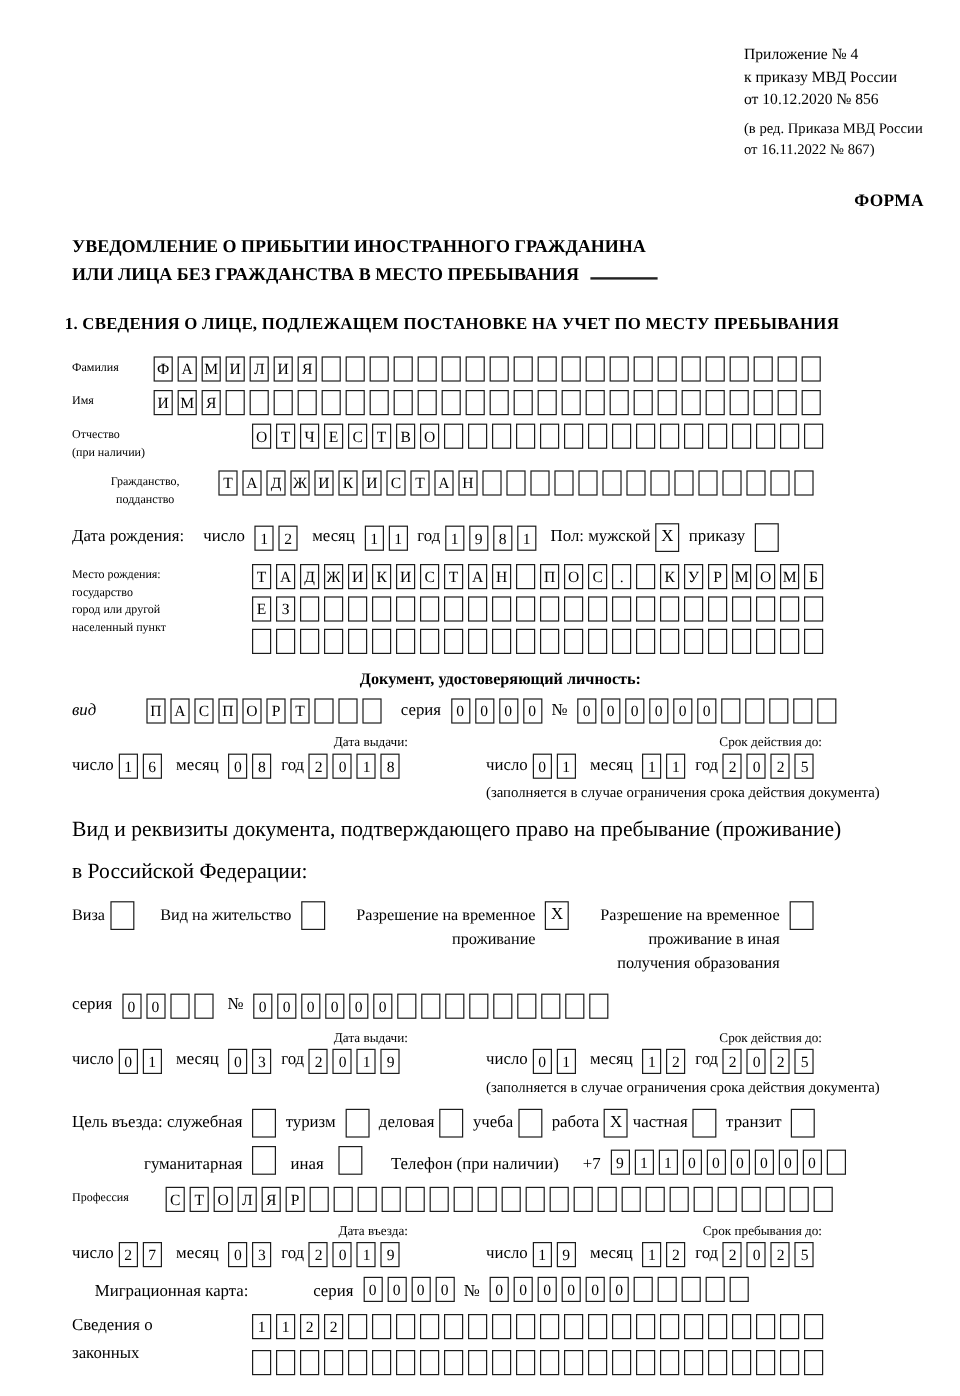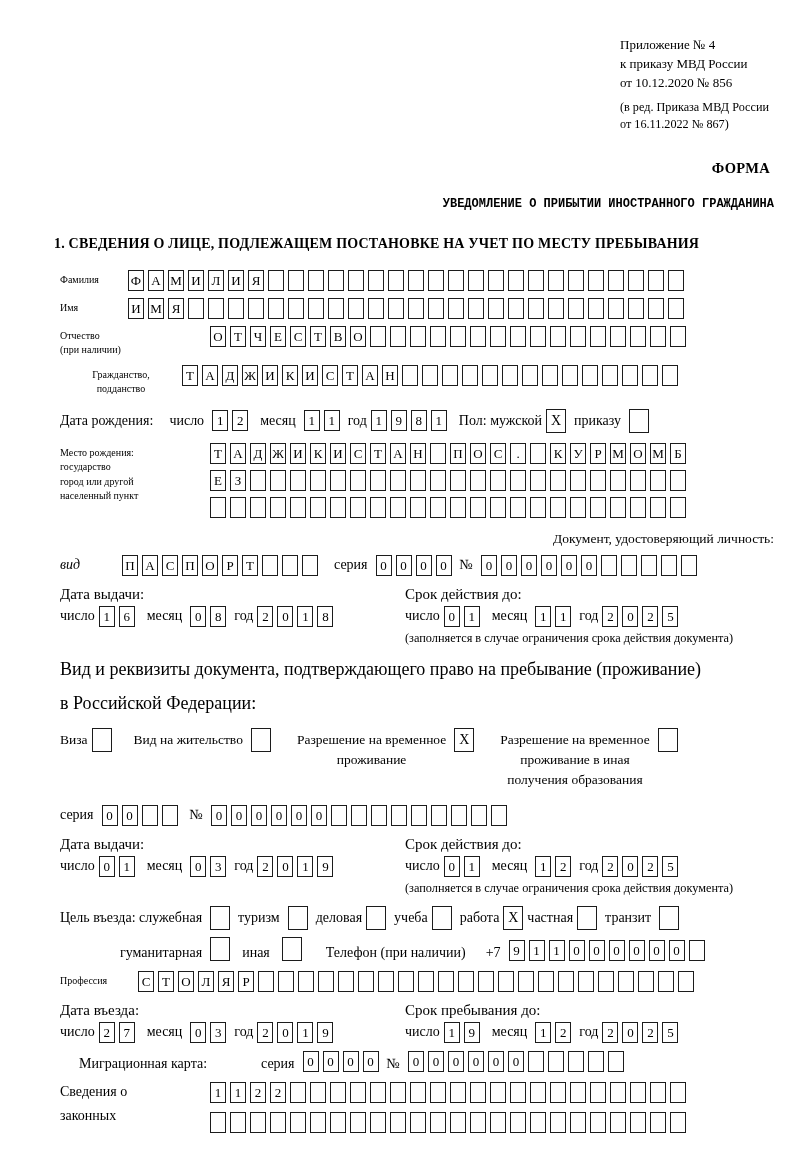--- a/index.html
+++ b/index.html
@@ -5,56 +5,56 @@
   * { box-sizing: border-box; }
   html,body { margin:0; padding:0; background:#fff; }
   body { font-family:"Liberation Serif", serif; color:#000; }
   .page { width:800px; min-height:1163px; padding:36px 26px 30px 60px; position:relative; }
 
   .appendix { margin-left:560px; width:215px; font-size:13px; line-height:1.45; }
   .appendix .small { font-size:12.2px; }
   .appendix .gap { margin-top:6px; }
   .forma { text-align:right; font-weight:bold; font-size:14.5px; margin:26px 4px 18px 0; letter-spacing:.3px; }
 
-  .title { text-align:right; font-weight:bold; font-size:12px; line-height:1.55; margin-bottom:4px;font-family:Liberation Mono, monospace; }
+  .title { text-align:left; font-weight:bold; font-size:15px; line-height:1.55; margin-bottom:4px; }
   .u-line { display:inline-block; width:56px; border-bottom:2px solid #222; height:10px; margin-left:10px; }
 
   .sect { font-weight:bold; font-size:14px; margin:22px 0 18px -6px; letter-spacing:.2px; }
 
   .row { display:flex; align-items:flex-start; margin-bottom:7px; }
   .lbl { font-size:10px; line-height:1.45; padding-top:3px; flex-shrink:0; }
   .lw66 { width:68px; } .lw145 { width:150px; } .lw112 { width:122px;text-align:center; } .lw148 { width:150px; }
   .cells { white-space:nowrap; }
 
   .cell { display:inline-block; width:16px; height:21px; border:1.7px solid #1c1c1c;
           margin-right:4px; text-align:center; font-size:13px; line-height:19px;
           vertical-align:middle; font-family:"Liberation Serif", serif; }
   .cb { width:20px; height:24px; line-height:22px; font-size:14px; }
   .cellrow { margin-bottom:6px; white-space:nowrap; }
 
   .inlbl { font-size:14px; padding-top:3px; }
   .mr4{margin-right:4px;} .mr8{margin-right:8px;} .mr12{margin-right:12px;} .mr16{margin-right:16px;}
   .ml8{margin-left:8px;} .ml16{margin-left:16px;}
 
-  .dochead { text-align:right; font-weight:normal; font-size:13.5px; margin:4px 0 8px 0; }
+  .dochead { text-align:center; font-weight:bold; font-size:13.5px; margin:4px 0 8px 0; }
 
   .dcols { display:flex; margin-top:10px; }
   .dcol1 { width:345px; }
   .dcol2 { flex:1; }
-  .dhead { font-size:15px; text-align:left; width:280px; margin-bottom:3px; }
+  .dhead { font-size:11px; text-align:right; width:280px; margin-bottom:3px; }
   .dline { display:flex; align-items:center; font-size:13.5px; }
   .dline .inlbl { padding-top:0; }
   .note { font-size:12.3px; margin-top:4px; white-space:nowrap; }
 
   .para { font-size:18px; line-height:1.9; margin:6px 0 2px 0; }
 
   .optrow { display:flex; align-items:flex-start; margin:8px 0 14px 0; }
   .opt { display:flex; align-items:flex-start; }
   .opt .txt { font-size:13.5px; line-height:1.5; padding-top:2px; }
-  .opt .ctr { text-align:center; }
+  .opt .ctr { text-align:right; }
 
   .reps { display:flex; margin-top:8px; }
   .replbl { width:150px; font-size:14px; line-height:1.75; flex-shrink:0; }
   .repcells { padding-top:2px; }
 </style>
 </head>
 <body>
 
 <div class="page">
 
@@ -63,20 +63,21 @@
     <div>к приказу МВД России</div>
     <div>от 10.12.2020 № 856</div>
     <div class="small gap">(в ред. Приказа МВД России</div>
     <div class="small">от 16.11.2022 № 867)</div>
   </div>
 
   <div class="forma">ФОРМА</div>
 
   <div class="title">
     <div>УВЕДОМЛЕНИЕ О ПРИБЫТИИ ИНОСТРАННОГО ГРАЖДАНИНА</div>
+    <div><span>ИЛИ ЛИЦА БЕЗ ГРАЖДАНСТВА В МЕСТО ПРЕБЫВАНИЯ</span><span class="u-line"></span></div>
   </div>
 
   <div class="sect">1. СВЕДЕНИЯ О ЛИЦЕ, ПОДЛЕЖАЩЕМ ПОСТАНОВКЕ НА УЧЕТ ПО МЕСТУ ПРЕБЫВАНИЯ</div>
 
   <div class="row">
     <div class="lbl lw66">Фамилия</div>
     <div class="cells"><span class="cell">Ф</span><span class="cell">А</span><span class="cell">М</span><span class="cell">И</span><span class="cell">Л</span><span class="cell">И</span><span class="cell">Я</span><span class="cell"></span><span class="cell"></span><span class="cell"></span><span class="cell"></span><span class="cell"></span><span class="cell"></span><span class="cell"></span><span class="cell"></span><span class="cell"></span><span class="cell"></span><span class="cell"></span><span class="cell"></span><span class="cell"></span><span class="cell"></span><span class="cell"></span><span class="cell"></span><span class="cell"></span><span class="cell"></span><span class="cell"></span><span class="cell"></span><span class="cell"></span></div>
   </div>
 
   <div class="row">

